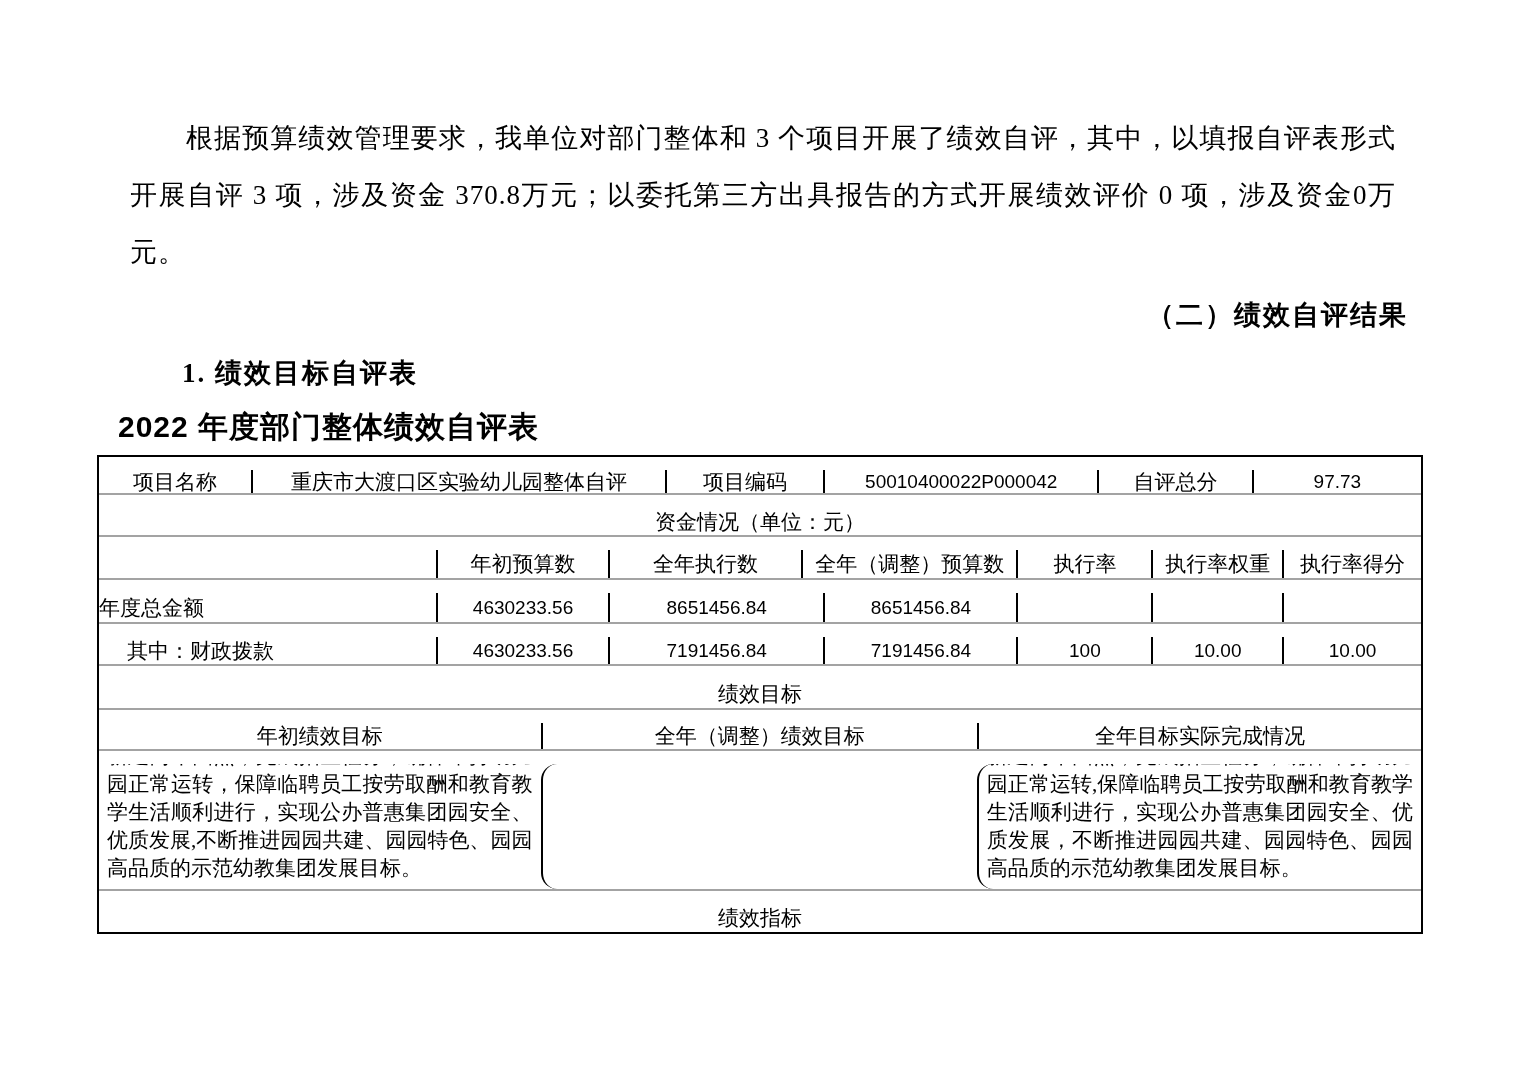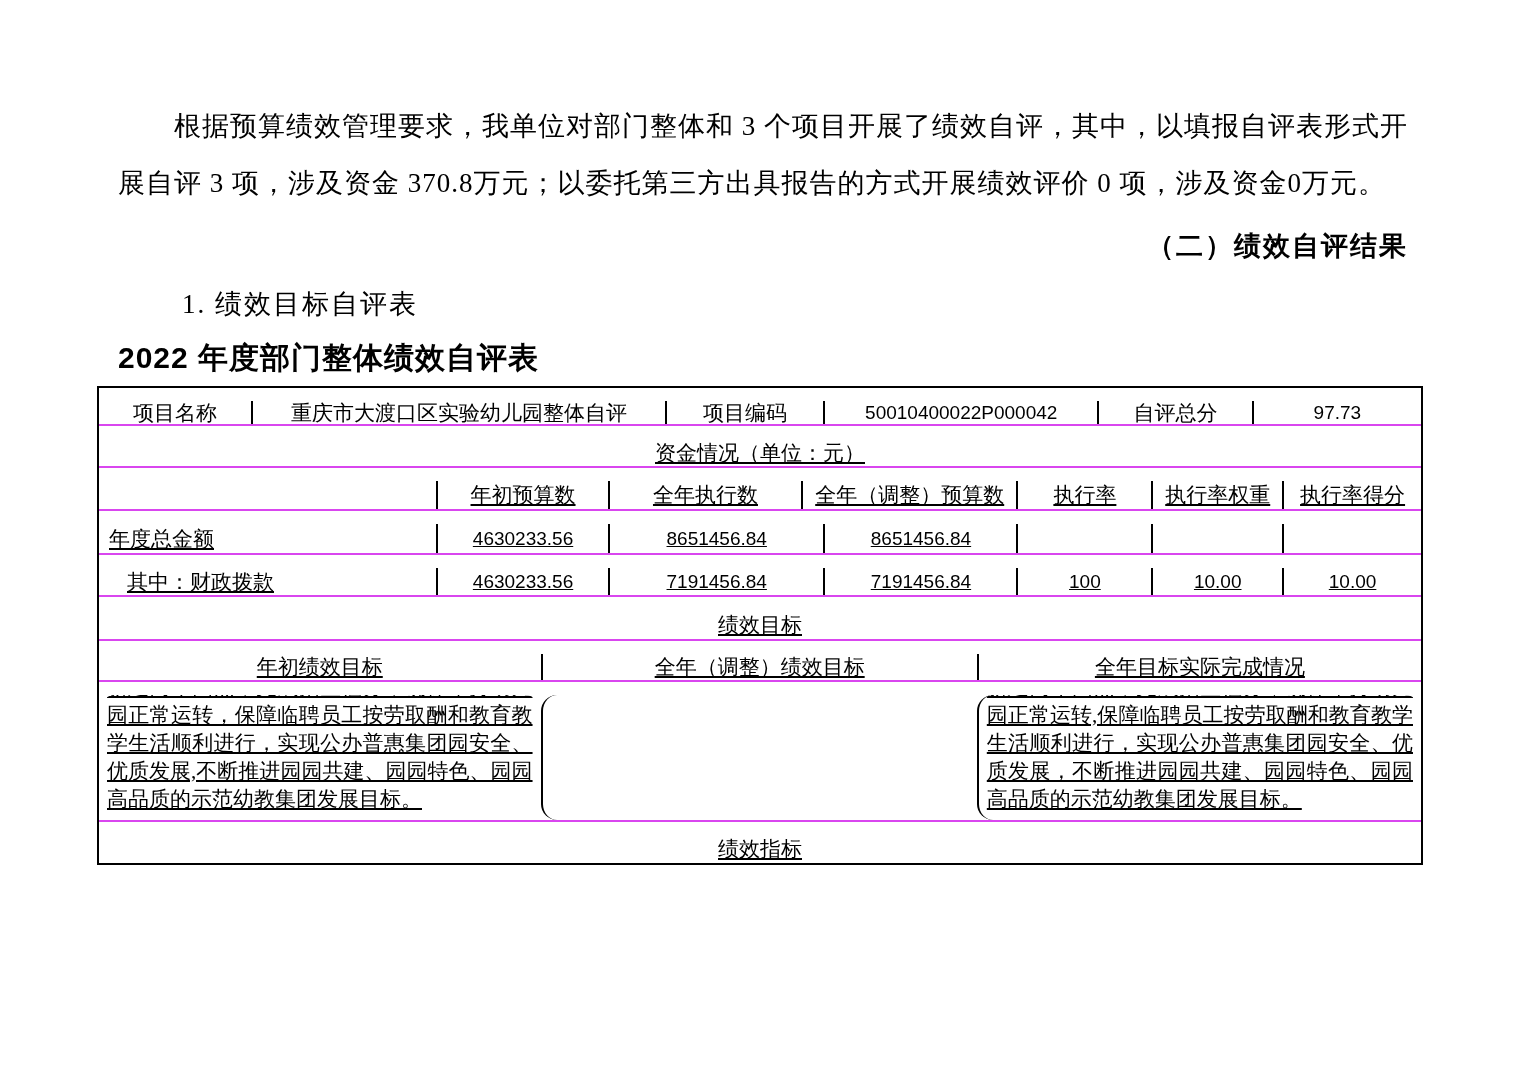--- a/index.html
+++ b/index.html
@@ -4,52 +4,52 @@
 <style>
   html, body { margin:0; padding:0; }
   body {
     width:1520px; height:1074px;
     background:#ffffff; color:#000000;
     font-family:"Liberation Serif", serif;
     overflow:hidden; position:relative;
   }
   .text-area { margin:0 112px 0 118px; }
   .intro {
-    margin:0; padding-top:98px;
+    margin:12px; padding-top:98px;
     font-size:27px; line-height:57px;
     text-align:justify; text-indent:56px; letter-spacing:1px;
   }
   .sec-h {
     margin:14px 0 0 0; padding-left:64px;
     font-size:27px; line-height:40px; font-weight:bold; letter-spacing:2px;text-align:right;
   }
   .sub-h {
     margin:18px 0 0 0; padding-left:64px;
-    font-size:27px; line-height:40px; font-weight:normal; letter-spacing:2px;
+    font-size:27px; line-height:40px; font-weight:bold; letter-spacing:2px;
   }
   .tbl-title {
     margin:12px 0 0 0;
     font-size:30px; line-height:44px; font-weight:bold; text-align:left;
     font-family:"Liberation Sans", sans-serif; letter-spacing:1px;
   }
   .tbl {
     margin:6px 0 0 97px; width:1326px;
     border:2px solid #000; box-sizing:border-box;
     font-size:21px;
   }
   .row { display:flex; }
-  .row + .row { border-top:2px solid #d946ef;text-decoration:underline; }
+  .row + .row { border-top:2px solid #a3a3a3; }
   .cell {
     box-sizing:border-box; overflow:hidden;
     display:flex; align-items:center; justify-content:center;
     text-align:center;
     margin-top:13px;
   }
   .cell + .cell { border-left:2px solid #000; }
-  .cell.left { justify-content:flex-start; text-align:left; padding-left:10px; }
+  .cell.left { justify-content:flex-start; text-align:left; }
   .cell.indent { padding-left:28px; }
   .cell.top { align-items:flex-end;border-radius:16px; }
   .num { font-family:"Liberation Sans", sans-serif; font-size:19px; }
   .goal-text {
     padding:7px 8px; line-height:28px; font-size:21px;
     text-align:justify; width:100%; box-sizing:border-box;
   }
   
   .h-r1{height:36px}.h-r2{height:40px}.h-r3{height:41px}
   .h-r4{height:42px}.h-r5{height:40px}.h-r6{height:42px}

